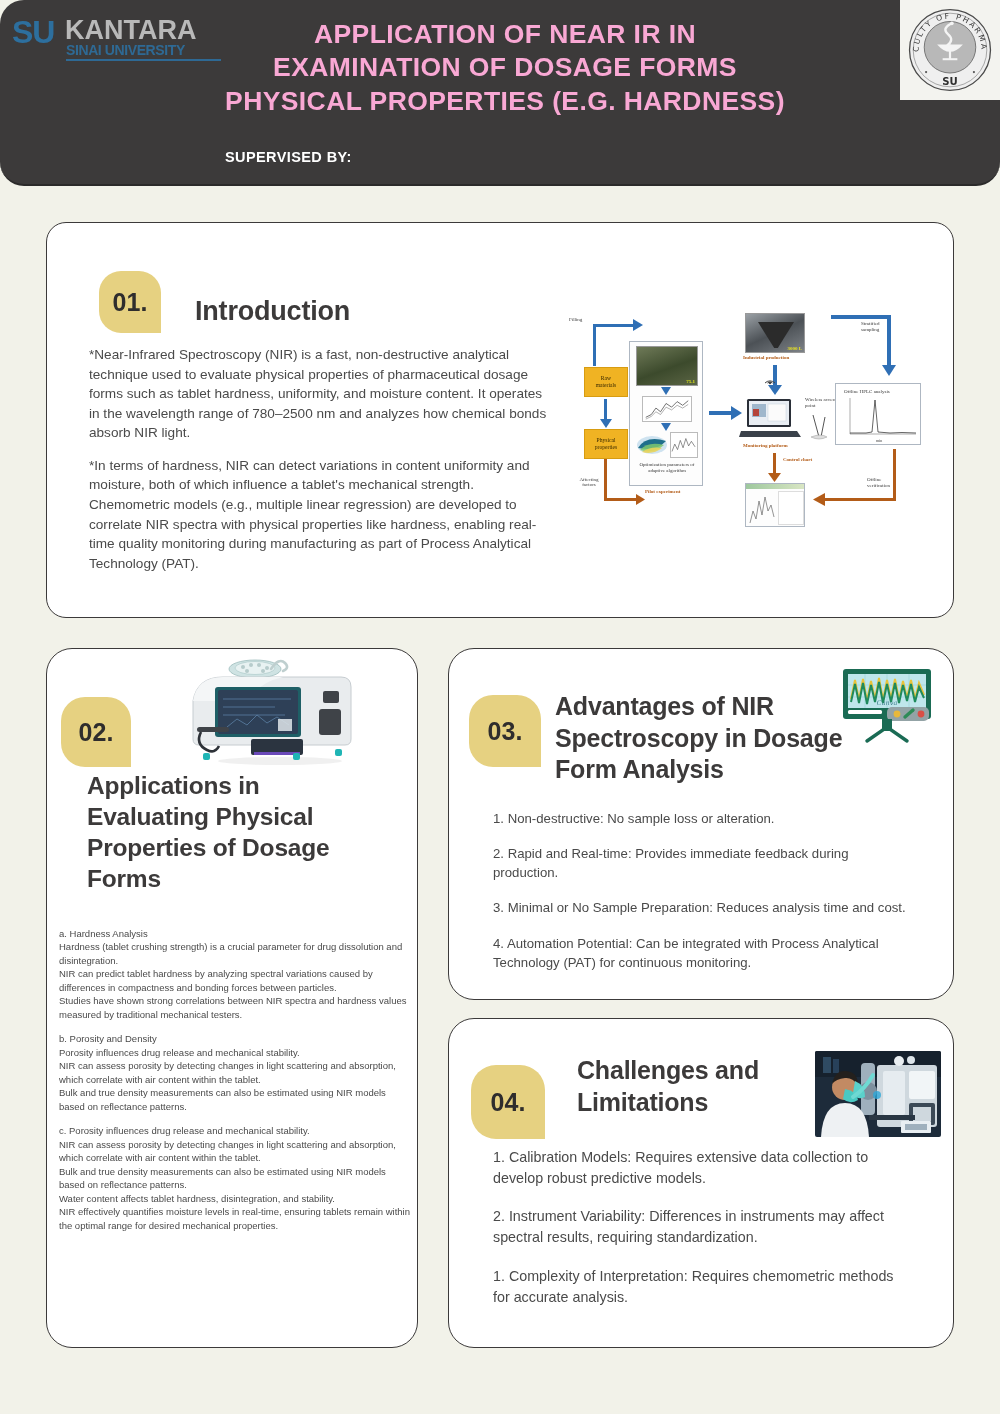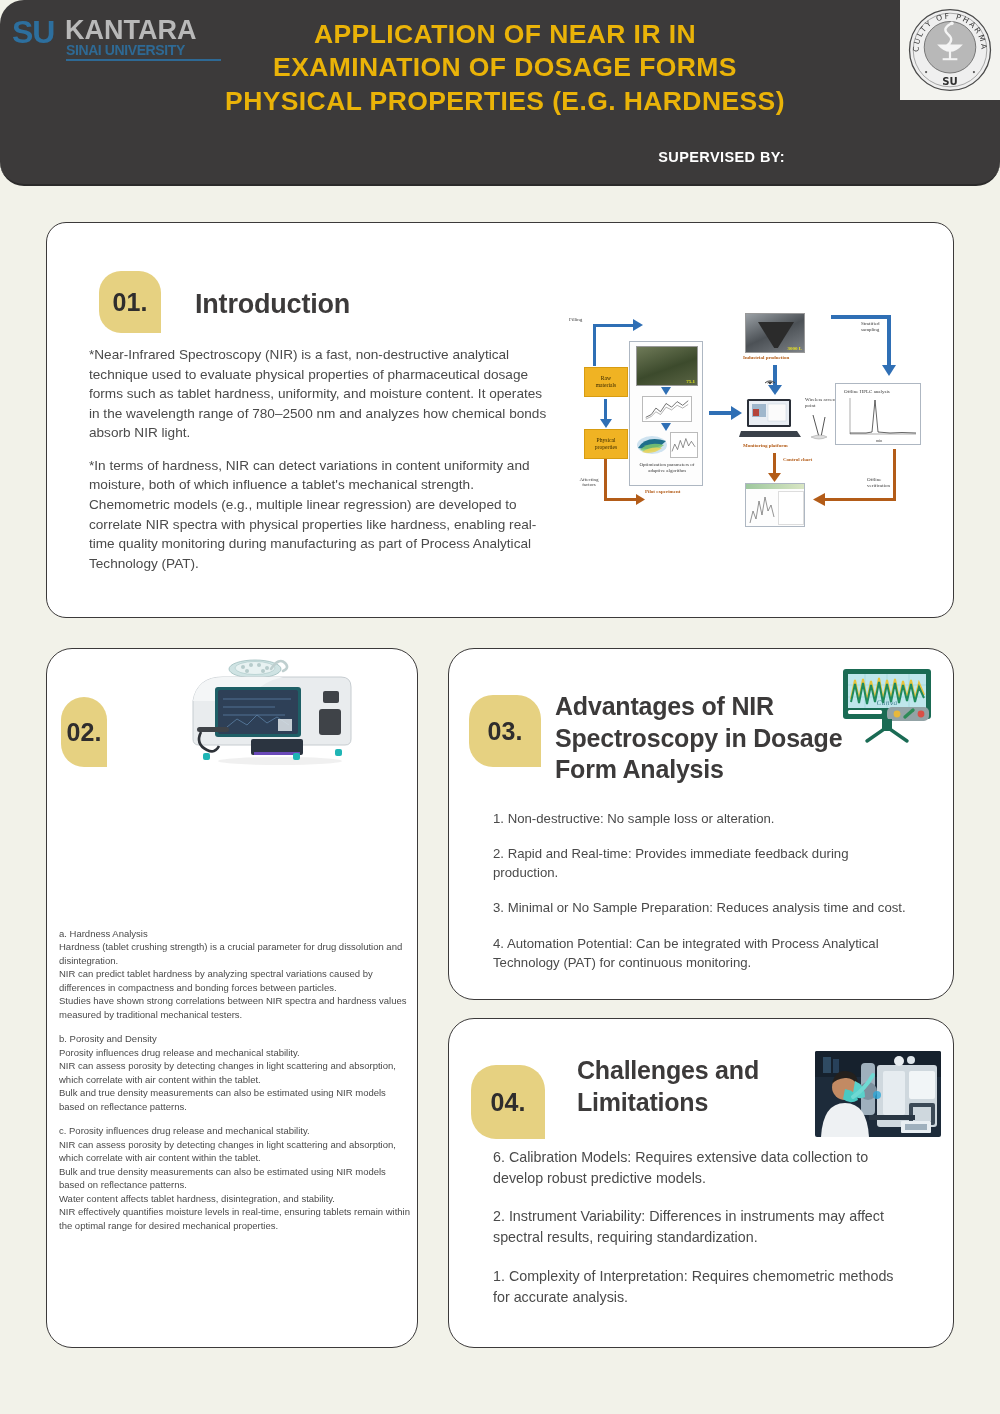--- a/index.html
+++ b/index.html
@@ -30,28 +30,28 @@
     font-size: 27px; font-weight: 700; color: #b9b9b9; letter-spacing: 0px;
   }
   .logo-sinai {
     position: absolute; left: 54px; top: 28px;
     font-size: 14px; font-weight: 700; color: #2d6f9e; letter-spacing: -0.4px;
     border-bottom: 2px solid #2d6f9e; padding-bottom: 1px; width: 155px;
     opacity: .9;
   }
   .title {
     position: absolute; left: 225px; top: 18px; width: 560px;
-    text-align: center; color: #eab308;
+    text-align: center; color: #f9a8d4;
     font-size: 26.5px; font-weight: 700; line-height: 1.26;
     letter-spacing: .4px;
     font-family: "Liberation Sans", sans-serif;
   }
   .supervised {
     position: absolute; left: 225px; top: 148px; width: 560px;
-    text-align: right; color: #ffffff;
+    text-align: left; color: #ffffff;
     font-size: 14.5px; font-weight: 700; line-height: 1.35; letter-spacing: .4px;
   }
   .seal {
     position: absolute; right: 0px; top: 0px; width: 100px; height: 100px;
     background: #f3f3ef; display: flex; align-items: center; justify-content: center;
   }
 
   
   .card {
     position: absolute; background: #ffffff;
@@ -64,30 +64,30 @@
 
   
   .badge {
     background: #e6d181;
     display: flex; align-items: center; justify-content: center;
     border-radius: 26px 26px 0px 26px;
     color: #2f2d2d; font-weight: 700;
     font-family: "Liberation Sans", sans-serif;
   }
   #badge1 { position: absolute; left: 52px; top: 48px; width: 62px; height: 62px; font-size: 25px; border-radius: 22px 22px 0 22px; }
-  #badge2 { position: absolute; left: 14px; top: 48px; width: 46px; height: 70px; font-size: 25px; border-radius: 24px 24px 0 24px; }
+  #badge2 { position: absolute; left: 14px; top: 48px; width: 70px; height: 70px; font-size: 25px; border-radius: 24px 24px 0 24px; }
   #badge3 { position: absolute; left: 20px; top: 46px; width: 72px; height: 72px; font-size: 25px; border-radius: 24px 24px 0 24px; }
   #badge4 { position: absolute; left: 22px; top: 46px; width: 74px; height: 74px; font-size: 25px; border-radius: 25px 25px 0 25px; }
 
   
   .sec-head {
     color: #3c3a3a; font-weight: 700; letter-spacing: -0.2px;
     font-family: "Liberation Sans", sans-serif;
   }
-  #head1 { position: absolute; left: 148px; top: 66px; font-size: 27px; }
+  #head1 { position: absolute; left: 148px; top: 73px; font-size: 27px; }
   #head2 { position: absolute; left: 40px; top: 122px; width: 300px; font-size: 24.5px; line-height: 1.26; }
   #head3 { position: absolute; left: 106px; top: 42px; width: 290px; font-size: 25px; line-height: 1.26; }
   #head4 { position: absolute; left: 128px; top: 36px; width: 230px; font-size: 25px; line-height: 1.26; }
 
   
   .body-lg {
     color: #4a4a4a; font-size: 13.6px; line-height: 1.44;
     font-family: "Liberation Sans", sans-serif;
   }
   .body-sm {
@@ -365,20 +365,21 @@
       <rect x="79" y="95" width="46" height="3" fill="#7b4fd6" opacity=".8"></rect>
 
       <rect x="22" y="70" width="32" height="5" rx="2.5" fill="#3f4348"></rect>
       <path d="M26,75 q-6,12 6,18 q8,4 12,-4" fill="none" stroke="#2e3238" stroke-width="2.6"></path>
 
       <rect x="28" y="96" width="7" height="7" rx="2" fill="#1fb5b5"></rect>
       <rect x="118" y="96" width="7" height="7" rx="2" fill="#1fb5b5"></rect>
       <rect x="160" y="92" width="7" height="7" rx="2" fill="#1fb5b5"></rect>
     </svg>
 
+    <div class="sec-head" id="head2">Applications in Evaluating Physical Properties of Dosage Forms</div>
 
     <div class="body-sm" id="sec2-text">
       <p style="white-space:pre-line">a. Hardness Analysis
 Hardness (tablet crushing strength) is a crucial parameter for drug dissolution and disintegration.
 NIR can predict tablet hardness by analyzing spectral variations caused by differences in compactness and bonding forces between particles.
 Studies have shown strong correlations between NIR spectra and hardness values measured by traditional mechanical testers.</p>
       <p style="white-space:pre-line">b. Porosity and Density
 Porosity influences drug release and mechanical stability.
 NIR can assess porosity by detecting changes in light scattering and absorption, which correlate with air content within the tablet.
 Bulk and true density measurements can also be estimated using NIR models based on reflectance patterns.</p>
@@ -452,19 +453,19 @@
       <path d="M30,38 q12,2 13,11 q-8,5 -15,-1 Z" fill="#49c9c2"></path>
       <path d="M40,30 q10,4 10,16 q-8,4 -12,-4 Z" fill="#5ad1cb"></path>
       <path d="M38,46 q12,-8 20,-22" stroke="#6fd9d3" stroke-width="4" fill="none" stroke-linecap="round"></path>
       <rect x="54" y="64" width="46" height="5" fill="#2a3744"></rect>
       <rect x="86" y="70" width="30" height="12" rx="1" fill="#e8eef2"></rect>
       <rect x="90" y="73" width="22" height="6" fill="#9fb0bd"></rect>
       <circle cx="62" cy="44" r="4" fill="#2ea8d8" opacity=".8"></circle>
     </svg>
 
     <div class="body-md2" id="sec4-list">
-      <p>6. Calibration Models: Requires extensive data collection to develop robust predictive models.</p>
+      <p>1. Calibration Models: Requires extensive data collection to develop robust predictive models.</p>
       <p>2. Instrument Variability: Differences in instruments may affect spectral results, requiring standardization.</p>
       <p>1. Complexity of Interpretation: Requires chemometric methods for accurate analysis.</p>
     </div>
   </div>
 
 </div>
 
 </body></html>

